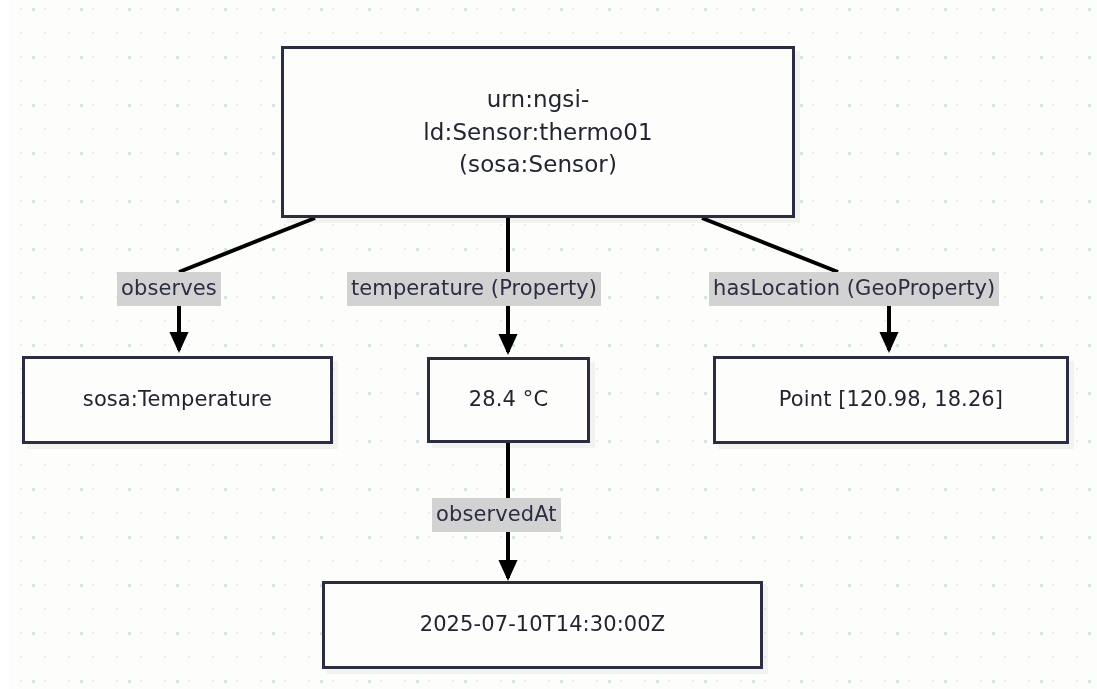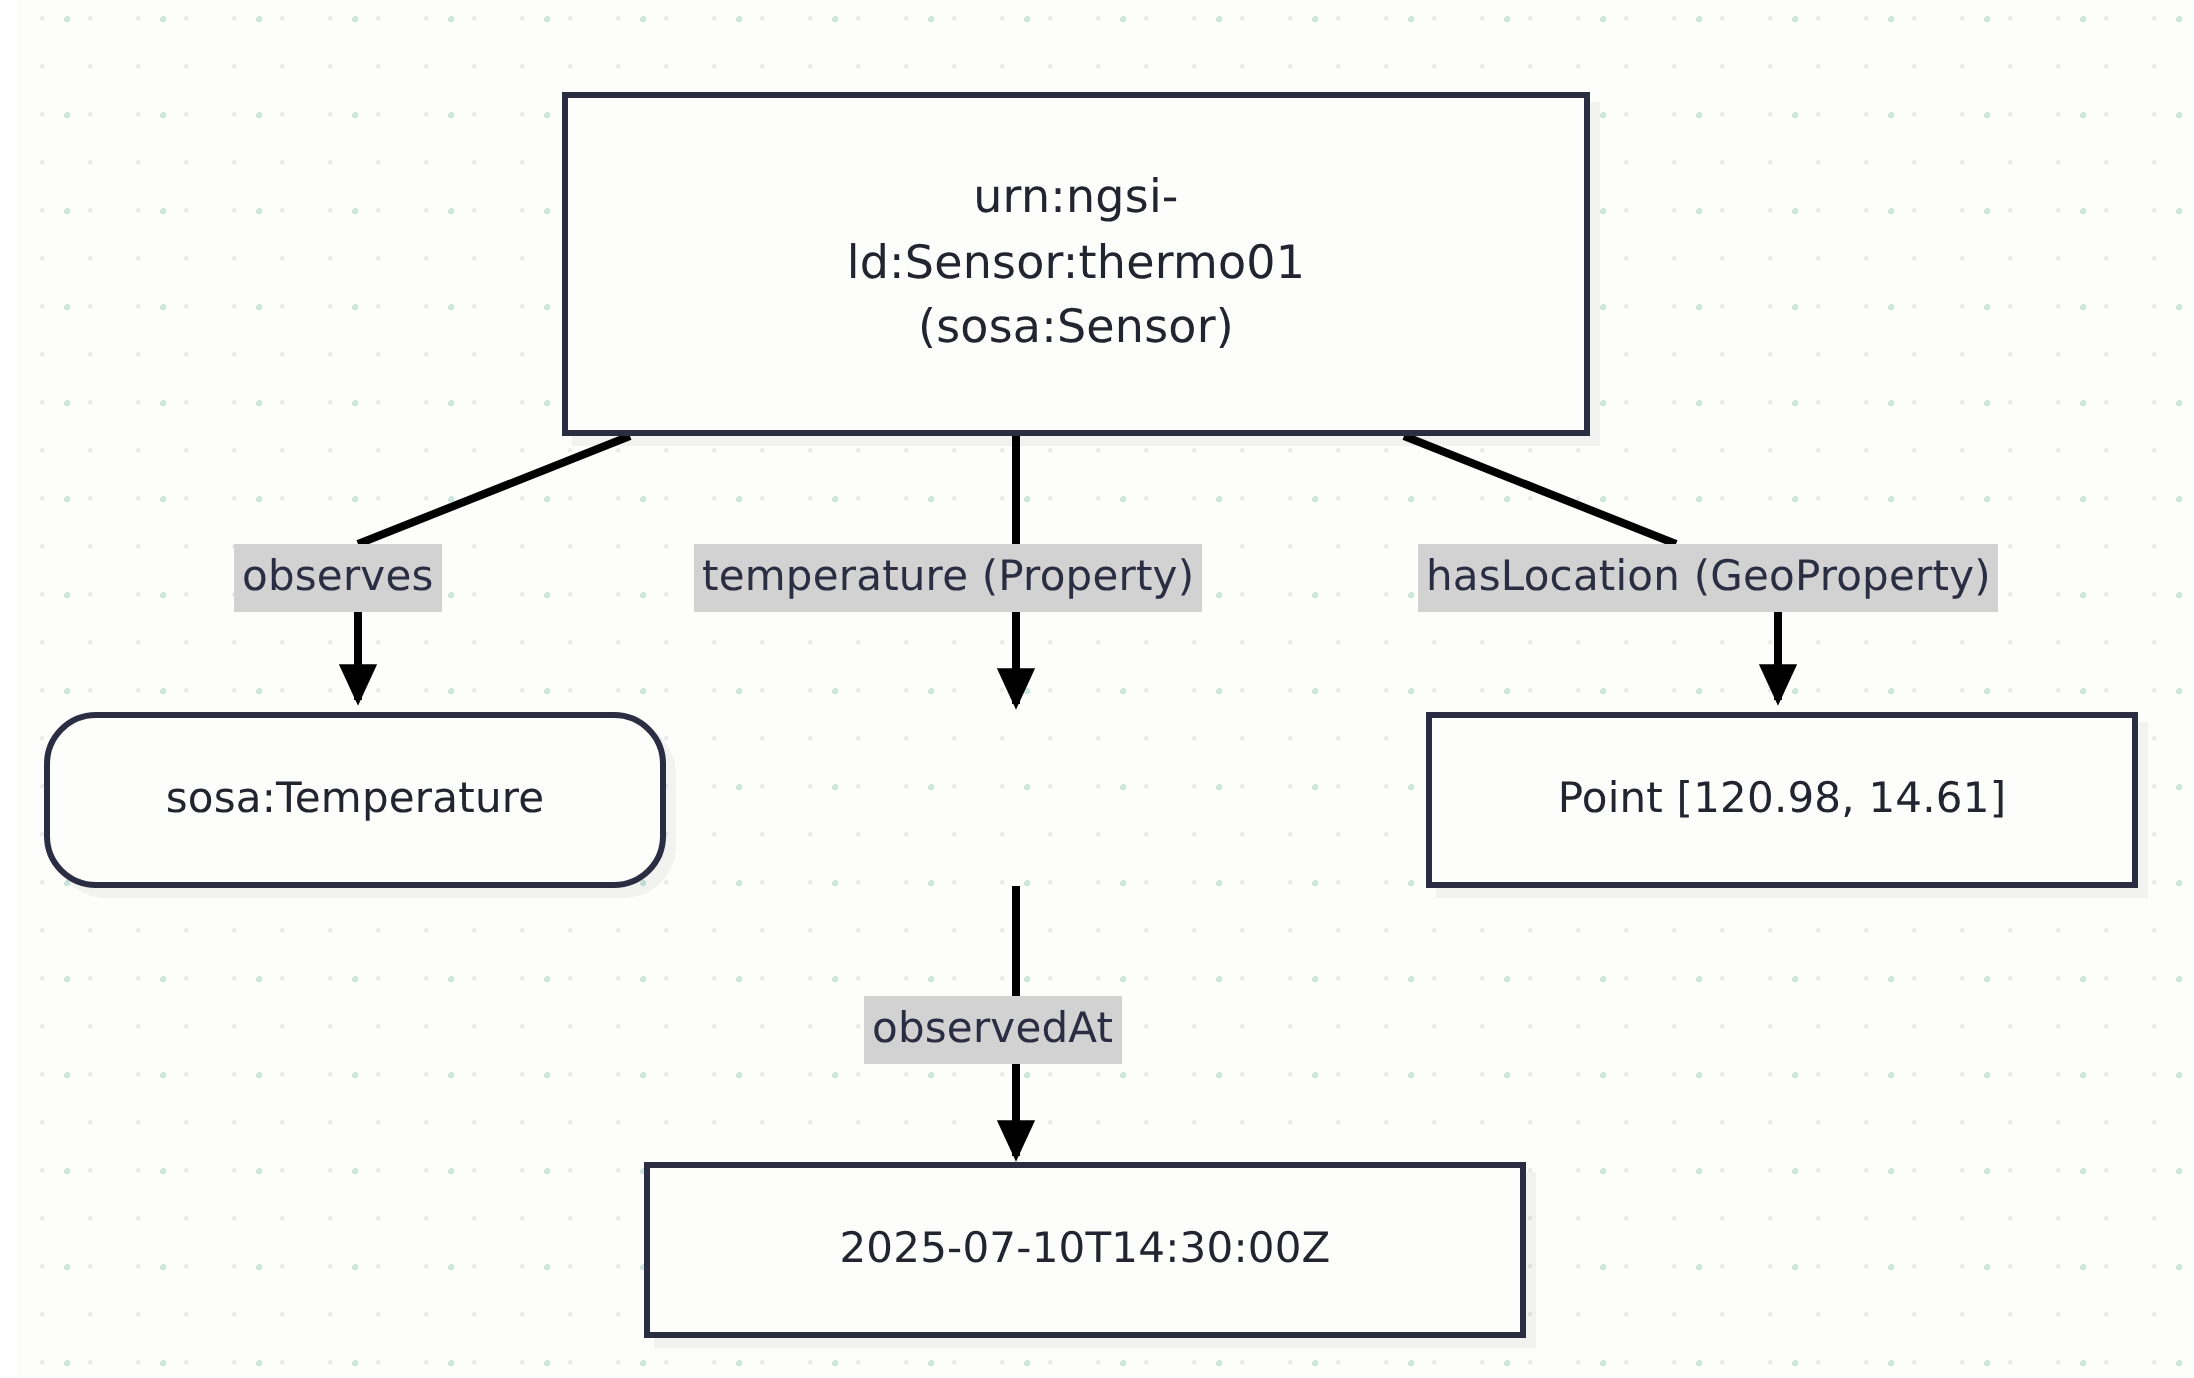--- a/index.html
+++ b/index.html
@@ -111,26 +111,29 @@
   </div>
 
   <div class="edge-label" style="left:709px; top:272px;">
     <span>hasLocation (GeoProperty)</span>
   </div>
 
   <div class="edge-label" style="left:432px; top:498px;">
     <span>observedAt</span>
   </div>
 
-  <div class="node" style="left:22px; top:356px; width:311px; height:88px;border-radius:26px;">
+  <div class="node" style="left:22px; top:356px; width:311px; height:88px;">
     <span>sosa:Temperature</span>
   </div>
 
+  <div class="node" style="left:427px; top:357px; width:163px; height:86px;">
+    <span>28.4 °C</span>
+  </div>
 
   <div class="node" style="left:713px; top:356px; width:356px; height:88px;">
-    <span>Point [120.98, 14.61]</span>
+    <span>Point [120.98, 18.26]</span>
   </div>
 
   <div class="node" style="left:322px; top:581px; width:441px; height:88px;">
     <span>2025-07-10T14:30:00Z</span>
   </div>
 
 </div>
 
 </body></html>

